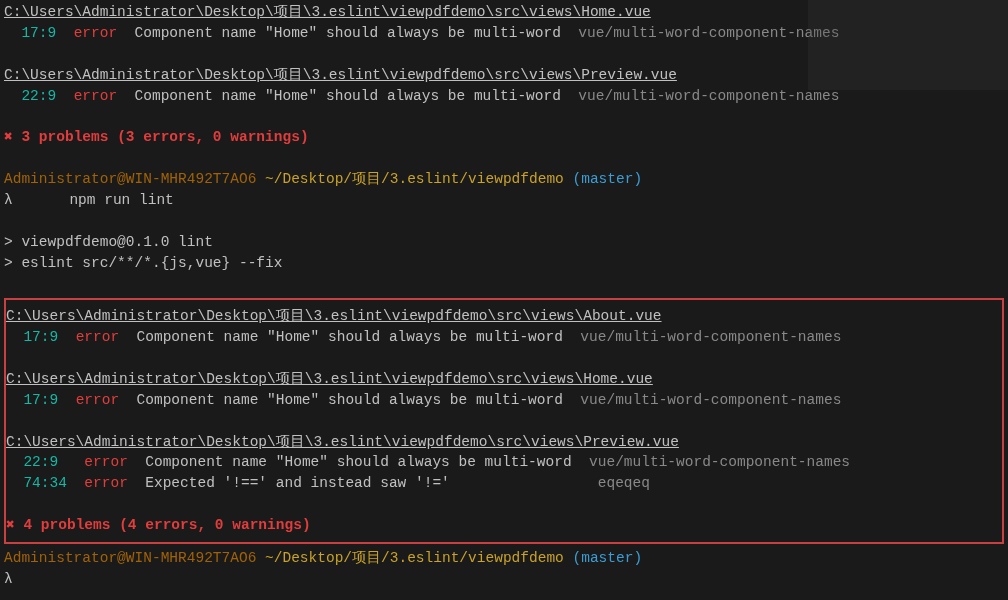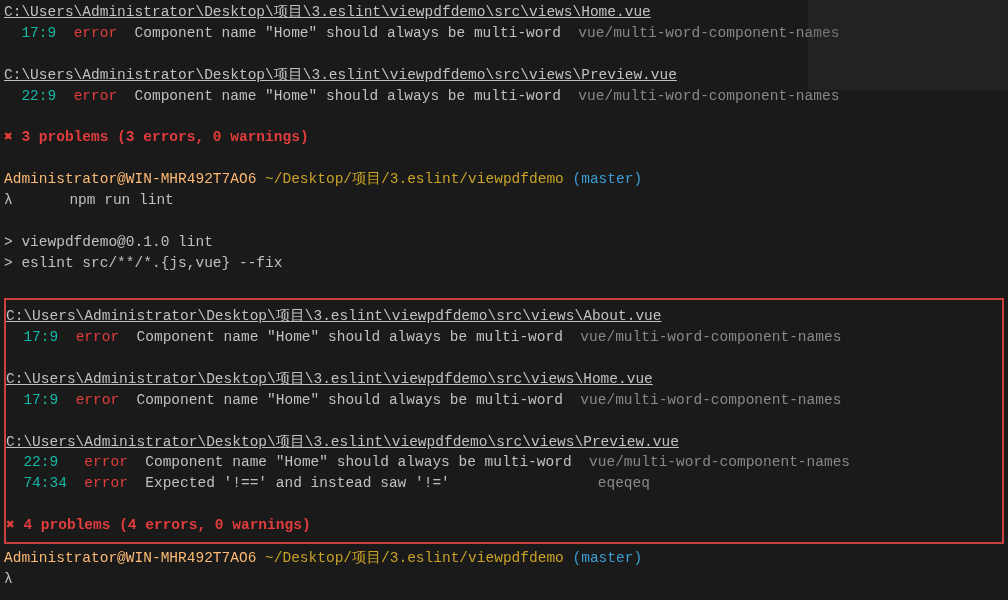--- a/index.html
+++ b/index.html
@@ -16,21 +16,21 @@
       position: relative;
     }
     .line { white-space: pre; }
     .path { text-decoration: underline; color: #c0c0c0; }
     .loc { color: #14b8a6; }
     .error { color: #e23d3d; }
     .msg { color: #c0c0c0; }
     .rule { color: #888888; text-align: center; }
     .cross { color: #e23d3d; font-weight: bold; }
     .summary { color: #e23d3d; font-weight: bold; margin-top: 44px; }
-    .user { color: #fdba74; text-align: right; }
+    .user { color: #a16207; text-align: right; }
     .cwd { color: #c9a227; text-align: right; }
     .branch { color: #3b9dd4; }
     .prompt { color: #c0c0c0; }
     .cmd { color: #c0c0c0; margin-left: 48px; }
     .blank { height: 1.44em; }
     .boxed {
       border: 2px solid #c94040;
       margin: 4px 0;
       padding: 6px 0px;
     }

